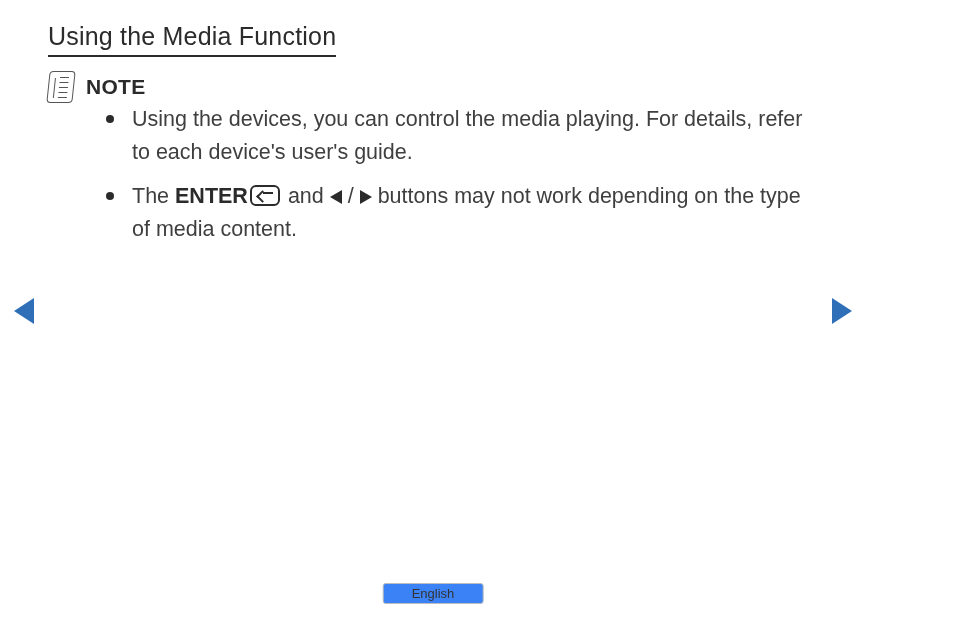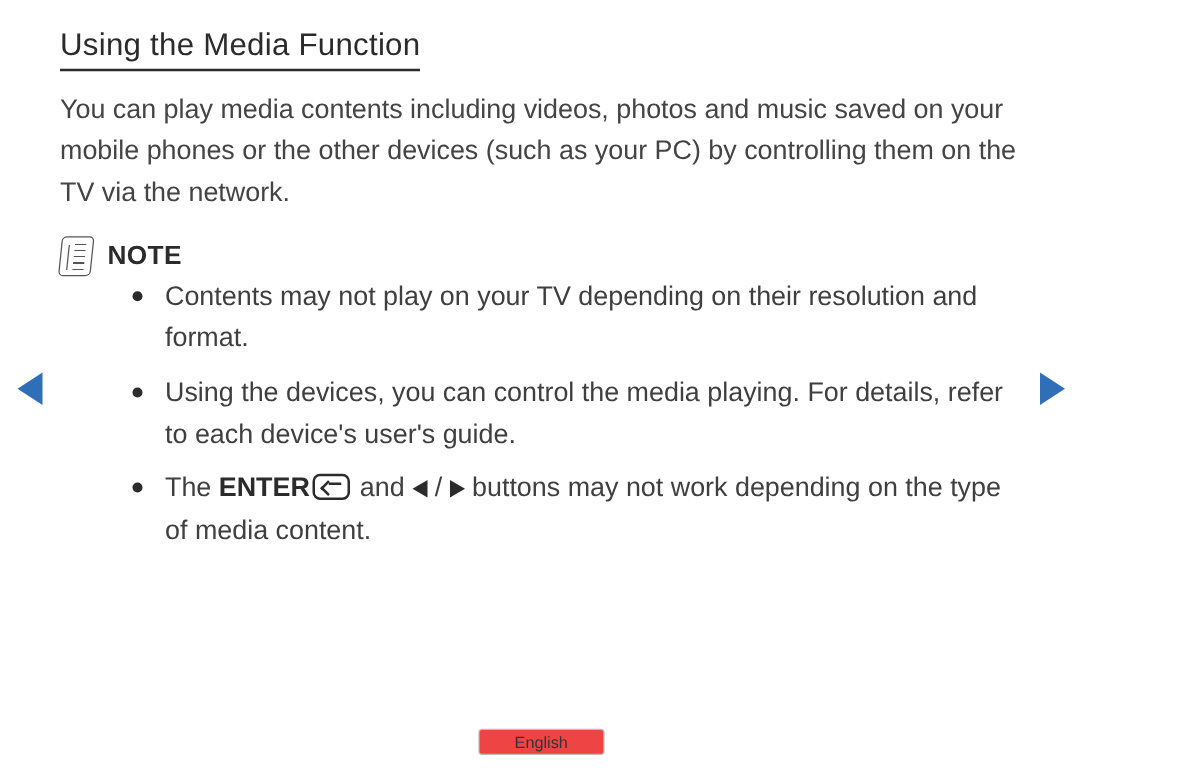--- a/index.html
+++ b/index.html
@@ -19,38 +19,36 @@
   .bold { font-weight: 700; color: #2b2b2b; }
   .enter-icon { display: inline-block; vertical-align: -3px; width: 30px; height: 21px; border: 2px solid #2b2b2b; border-radius: 6px; position: relative; margin: 0 2px; }
   .enter-icon::after { content: ""; position: absolute; width: 7px; height: 7px; border-left: 2px solid #2b2b2b; border-bottom: 2px solid #2b2b2b; transform: rotate(45deg); left: 6px; top: 5px; }
   .enter-icon::before { content: ""; position: absolute; width: 10px; height: 2px; background: #2b2b2b; right: 5px; top: 5px; }
   .tri-l, .tri-r { display: inline-block; width: 0; height: 0; vertical-align: -1px; }
   .tri-l { border-top: 7px solid transparent; border-bottom: 7px solid transparent; border-right: 12px solid #2b2b2b; }
   .tri-r { border-top: 7px solid transparent; border-bottom: 7px solid transparent; border-left: 12px solid #2b2b2b; }
   .nav-left, .nav-right { position: absolute; top: 298px; width: 0; height: 0; cursor: pointer; }
   .nav-left { left: 14px; border-top: 13px solid transparent; border-bottom: 13px solid transparent; border-right: 20px solid #2f6fb8; }
   .nav-right { right: 14px; border-top: 13px solid transparent; border-bottom: 13px solid transparent; border-left: 20px solid #2f6fb8; }
-  .lang-badge { position: absolute; bottom: 20px; left: 50%; transform: translateX(-50%); background: #ef4444; border: 1px solid #bdbdbd; border-radius: 3px; padding: 2px 28px; font-size: 13px; color: #333; font-weight: 500; }
+  .lang-badge { position: absolute; bottom: 20px; left: 50%; transform: translateX(-50%); background: #3b82f6; border: 1px solid #bdbdbd; border-radius: 3px; padding: 2px 28px; font-size: 13px; color: #333; font-weight: 500; }
 </style>
 </head>
 <body>
 
 <div class="page">
 
   <div class="title">Using the Media Function</div>
 
-  <p class="intro">You can play media contents including videos, photos and music saved on your mobile phones or the other devices (such as your PC) by controlling them on the TV via the network.</p>
 
   <div class="note-row">
     <span class="note-icon"></span>
     <span class="note-label">NOTE</span>
   </div>
 
   <ul class="notes">
-    <li>Contents may not play on your TV depending on their resolution and format.</li>
     <li>Using the devices, you can control the media playing. For details, refer to each device's user's guide.</li>
     <li>
       <span>The </span><span class="bold">ENTER</span><span class="enter-icon"></span><span> and </span><span class="tri-l"></span><span> / </span><span class="tri-r"></span><span> buttons may not work depending on the type of media content.</span>
     </li>
   </ul>
 
   <div class="nav-left"></div>
   <div class="nav-right"></div>
 
   <div class="lang-badge">English</div>

